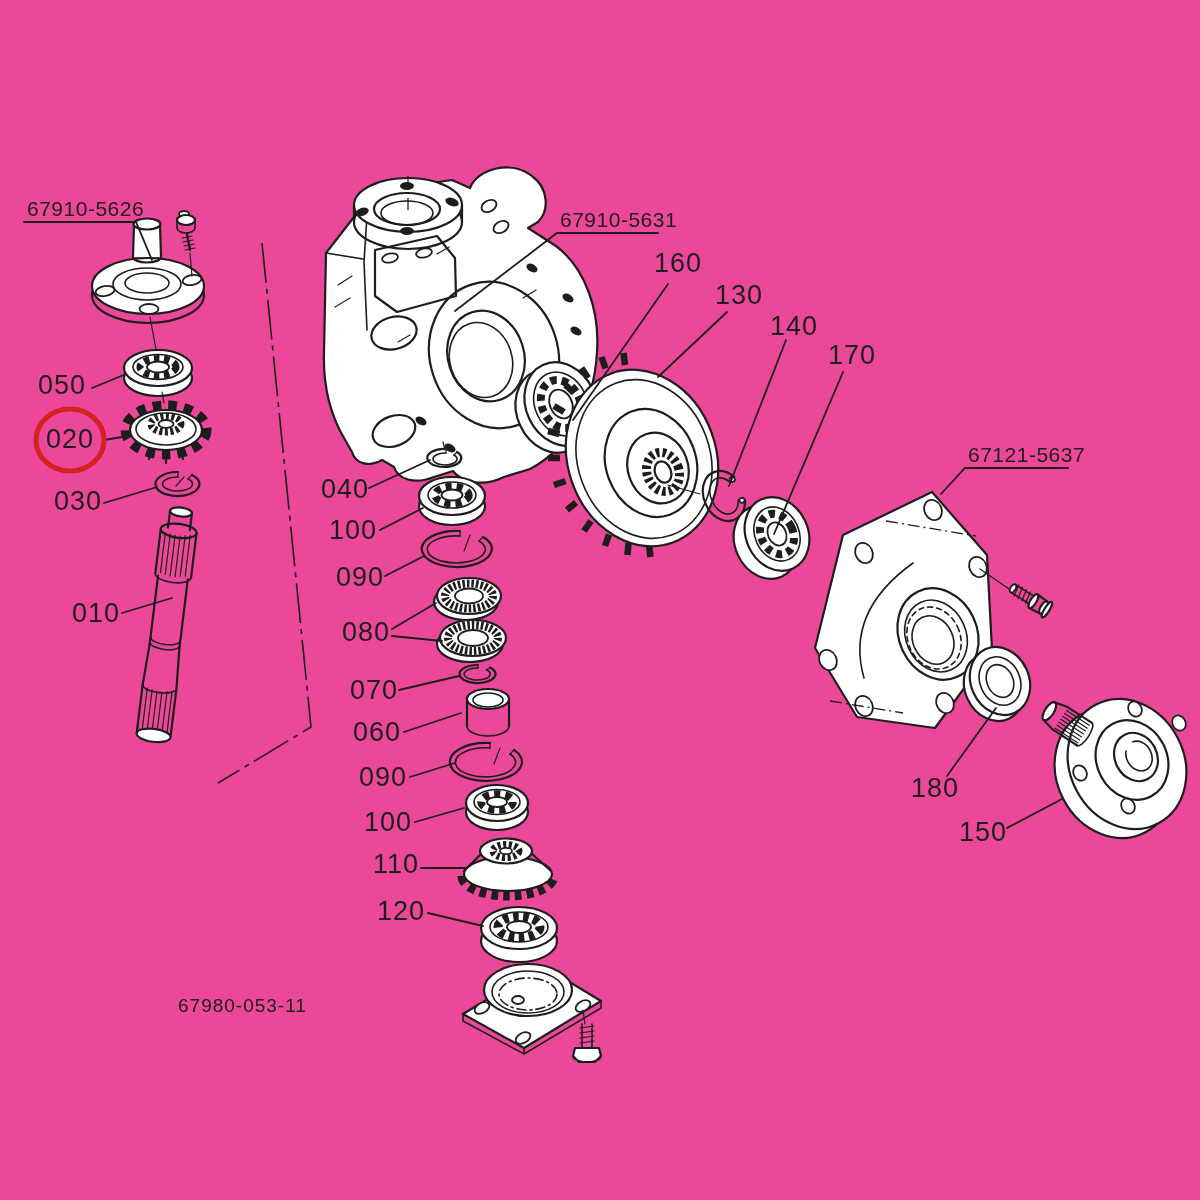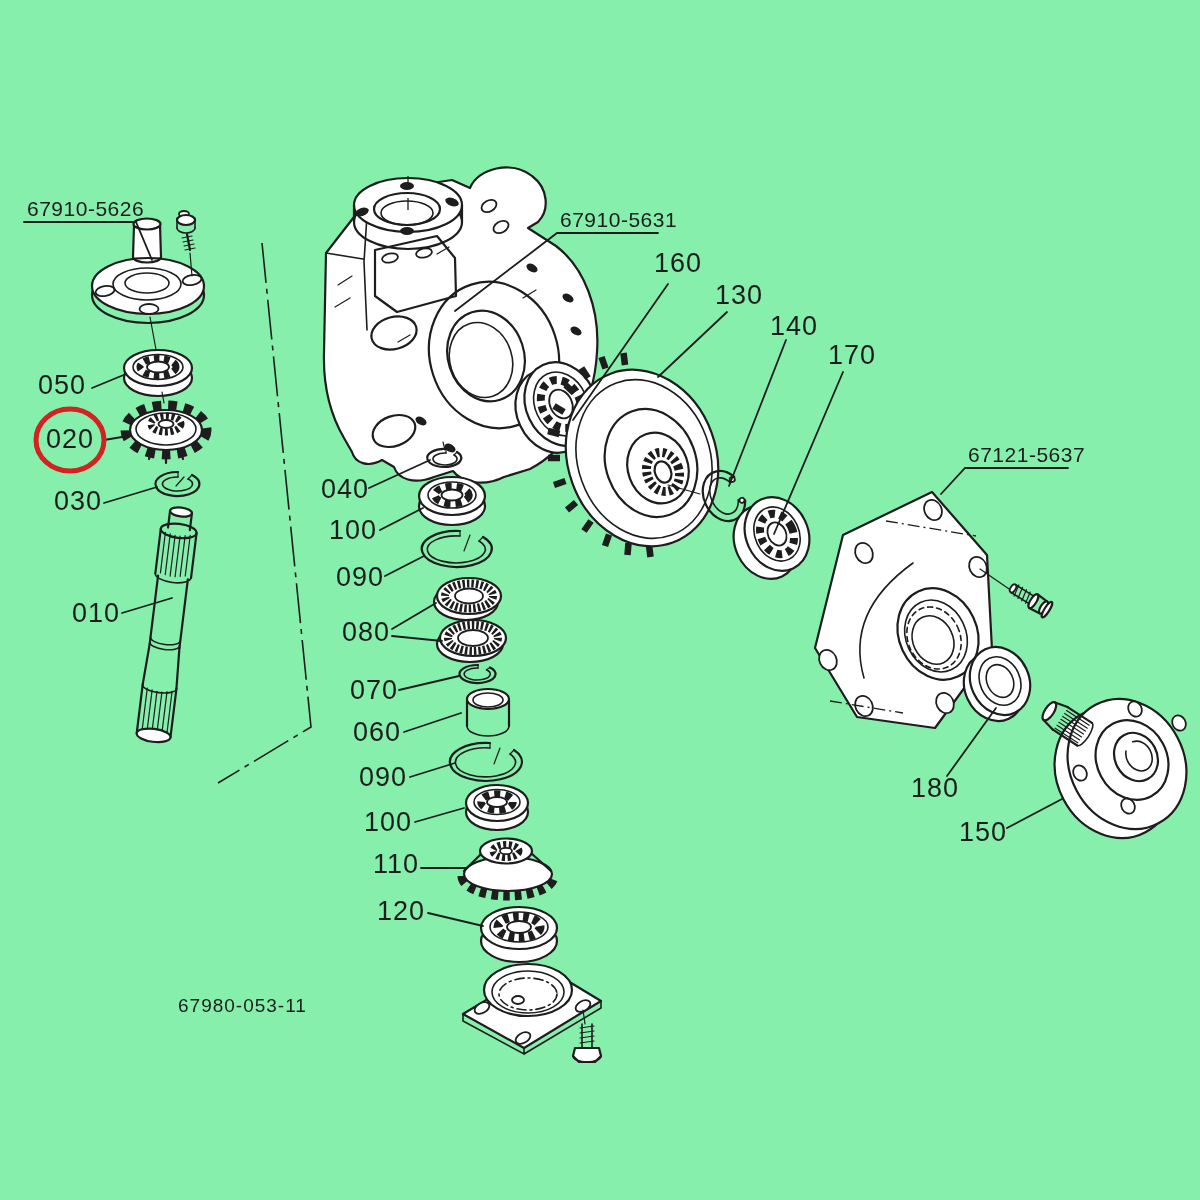--- a/index.html
+++ b/index.html
@@ -1,16 +1,16 @@
 <!DOCTYPE html>
 <html><head>
 <meta charset="utf-8">
 <style>
   html,body{margin:0;padding:0;background:#fff;}
-  .stage{position:relative;width:1200px;height:1200px;background:#86efac;overflow:hidden;}
+  .stage{position:relative;width:1200px;height:1200px;background:#ec4899;overflow:hidden;}
   svg{position:absolute;left:0;top:0;}
   .ink{stroke:#1d1d1d;fill:none;stroke-width:2.2;stroke-linecap:round;stroke-linejoin:round;}
   .ink-thin{stroke:#1d1d1d;fill:none;stroke-width:1.6;stroke-linecap:round;}
   .ink-hair{stroke:#1d1d1d;fill:none;stroke-width:1.2;stroke-linecap:round;}
   .wfill{fill:#ffffff;stroke:#1d1d1d;stroke-width:2.2;stroke-linejoin:round;}
   .wfill-thin{fill:#ffffff;stroke:#1d1d1d;stroke-width:1.8;}
   .dark{fill:#1d1d1d;stroke:none;}
   .leader{stroke:#1d1d1d;stroke-width:1.8;fill:none;stroke-linecap:round;}
   .axis{stroke:#1d1d1d;stroke-width:1.6;fill:none;stroke-dasharray:40 6 5 6;}
   .cdash{stroke:#1d1d1d;stroke-width:1.3;fill:none;stroke-dasharray:12 4 2 4;}

